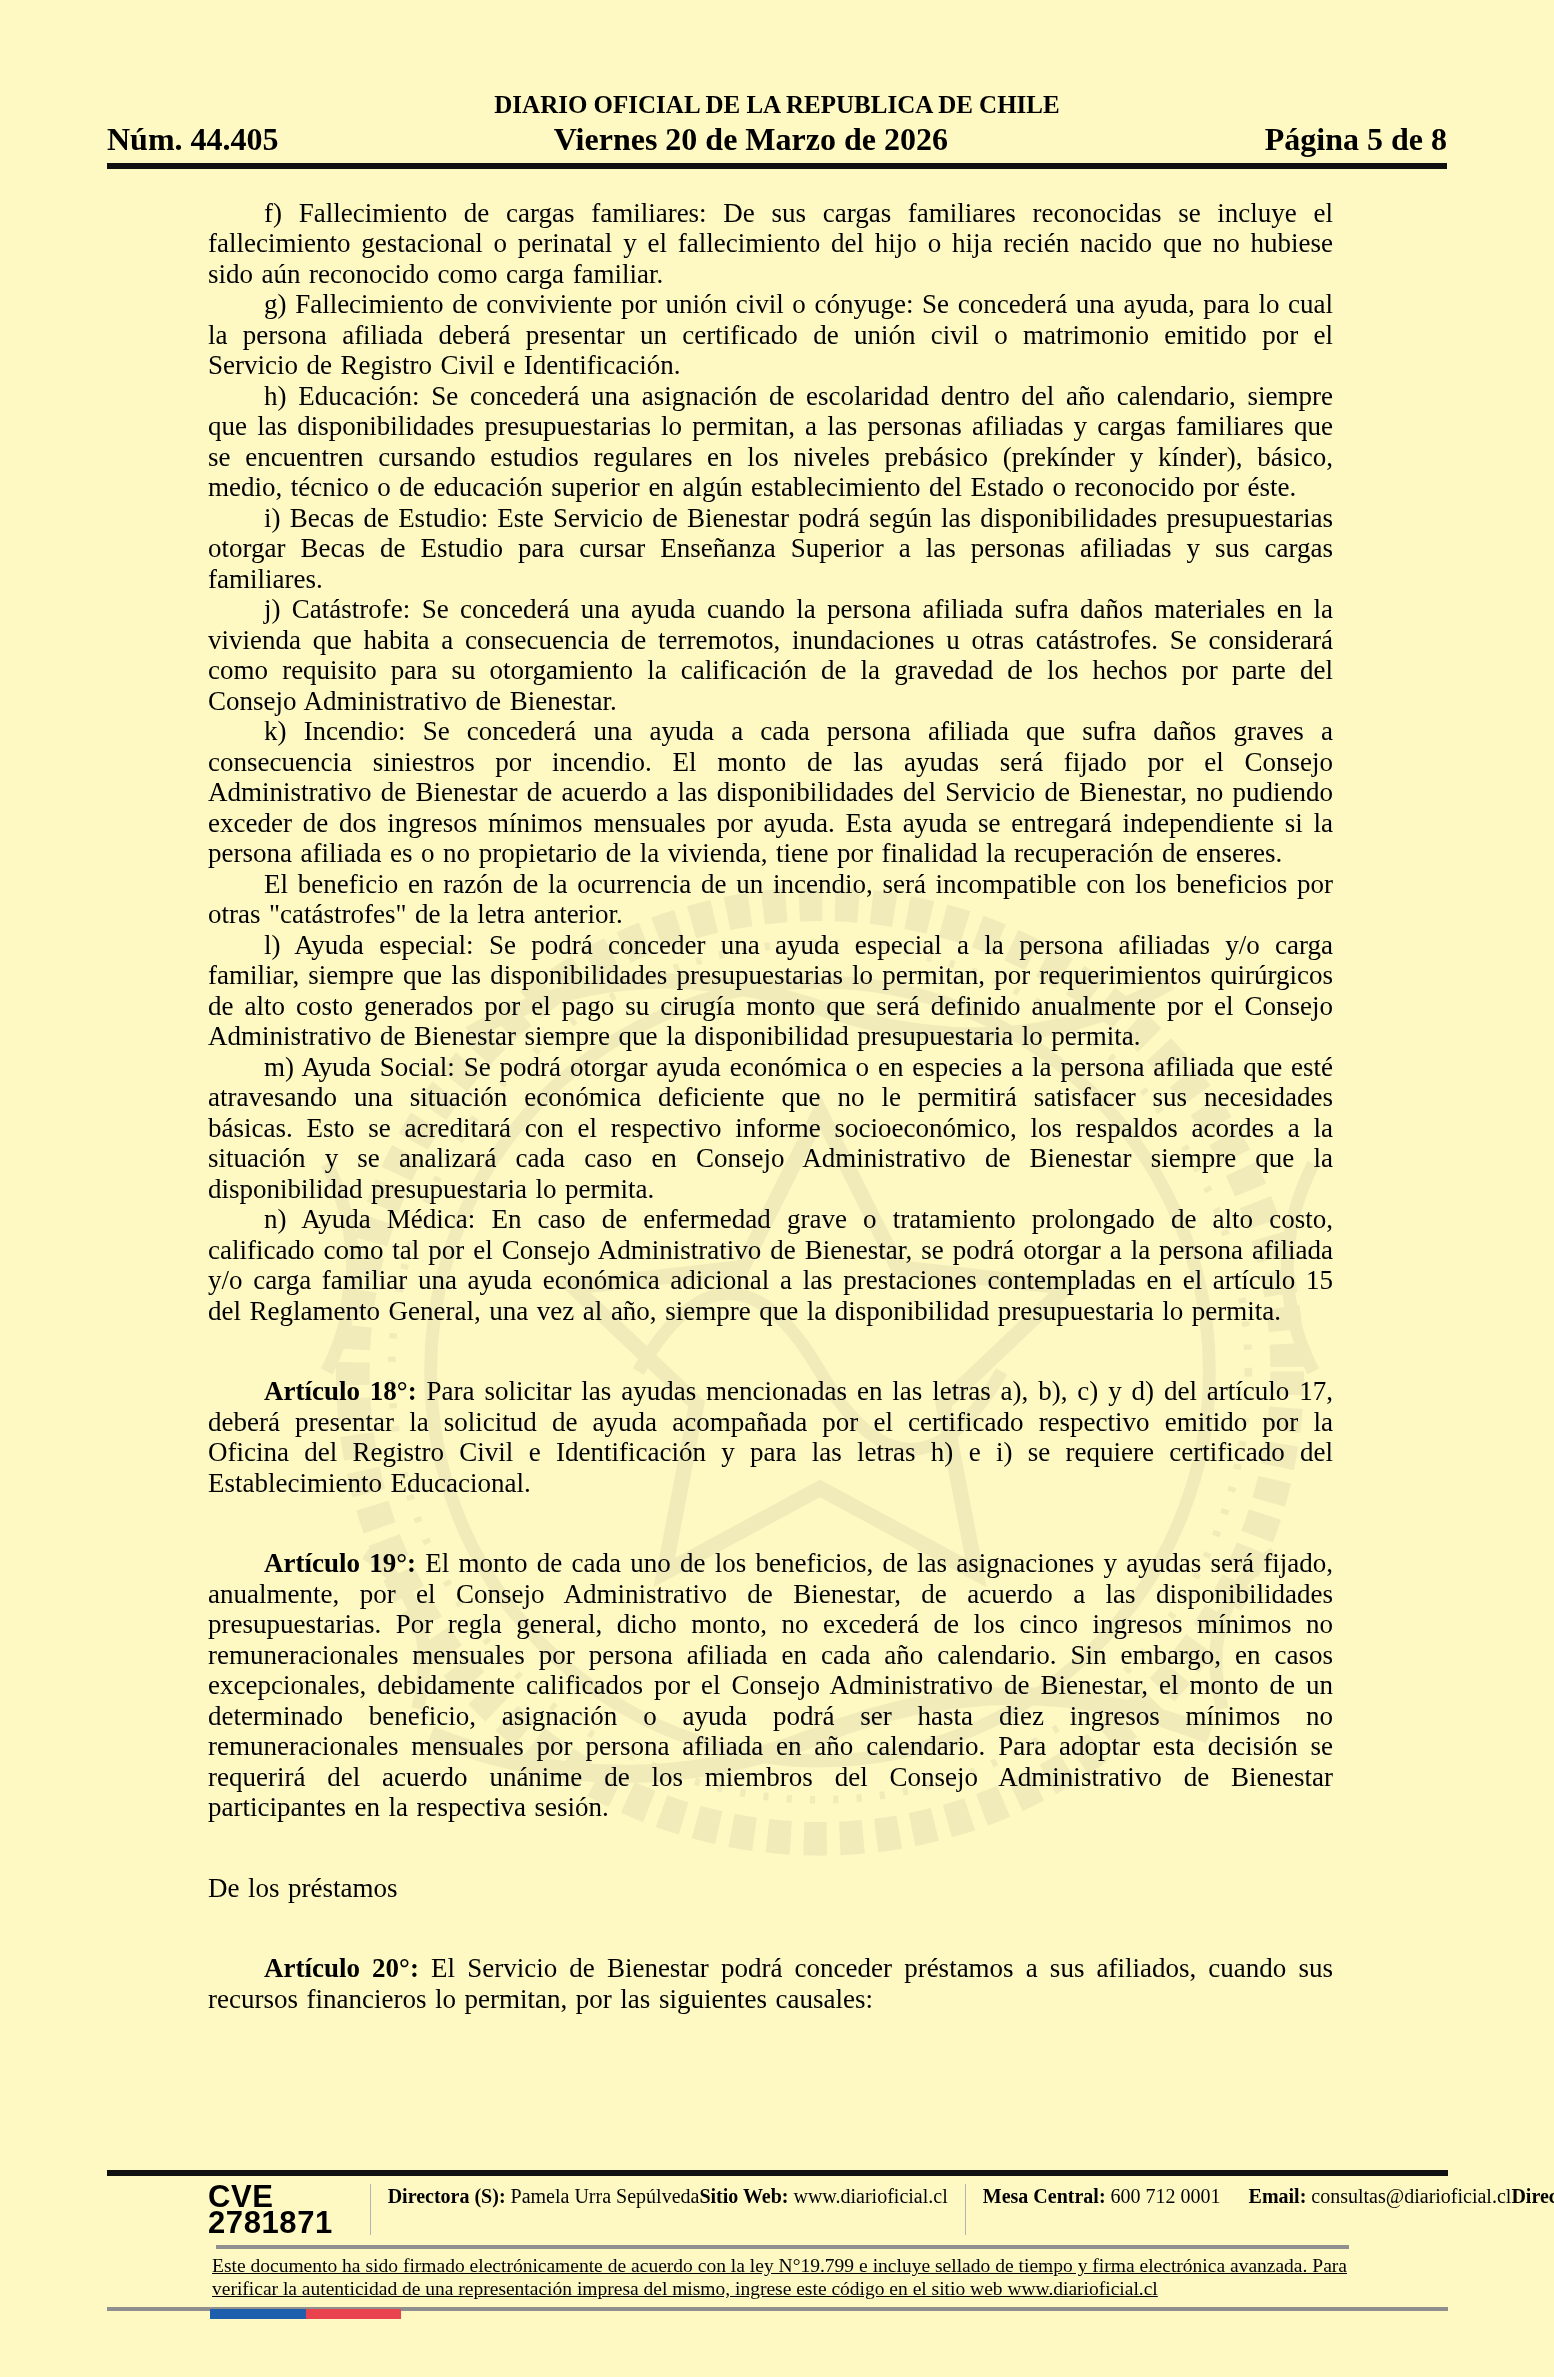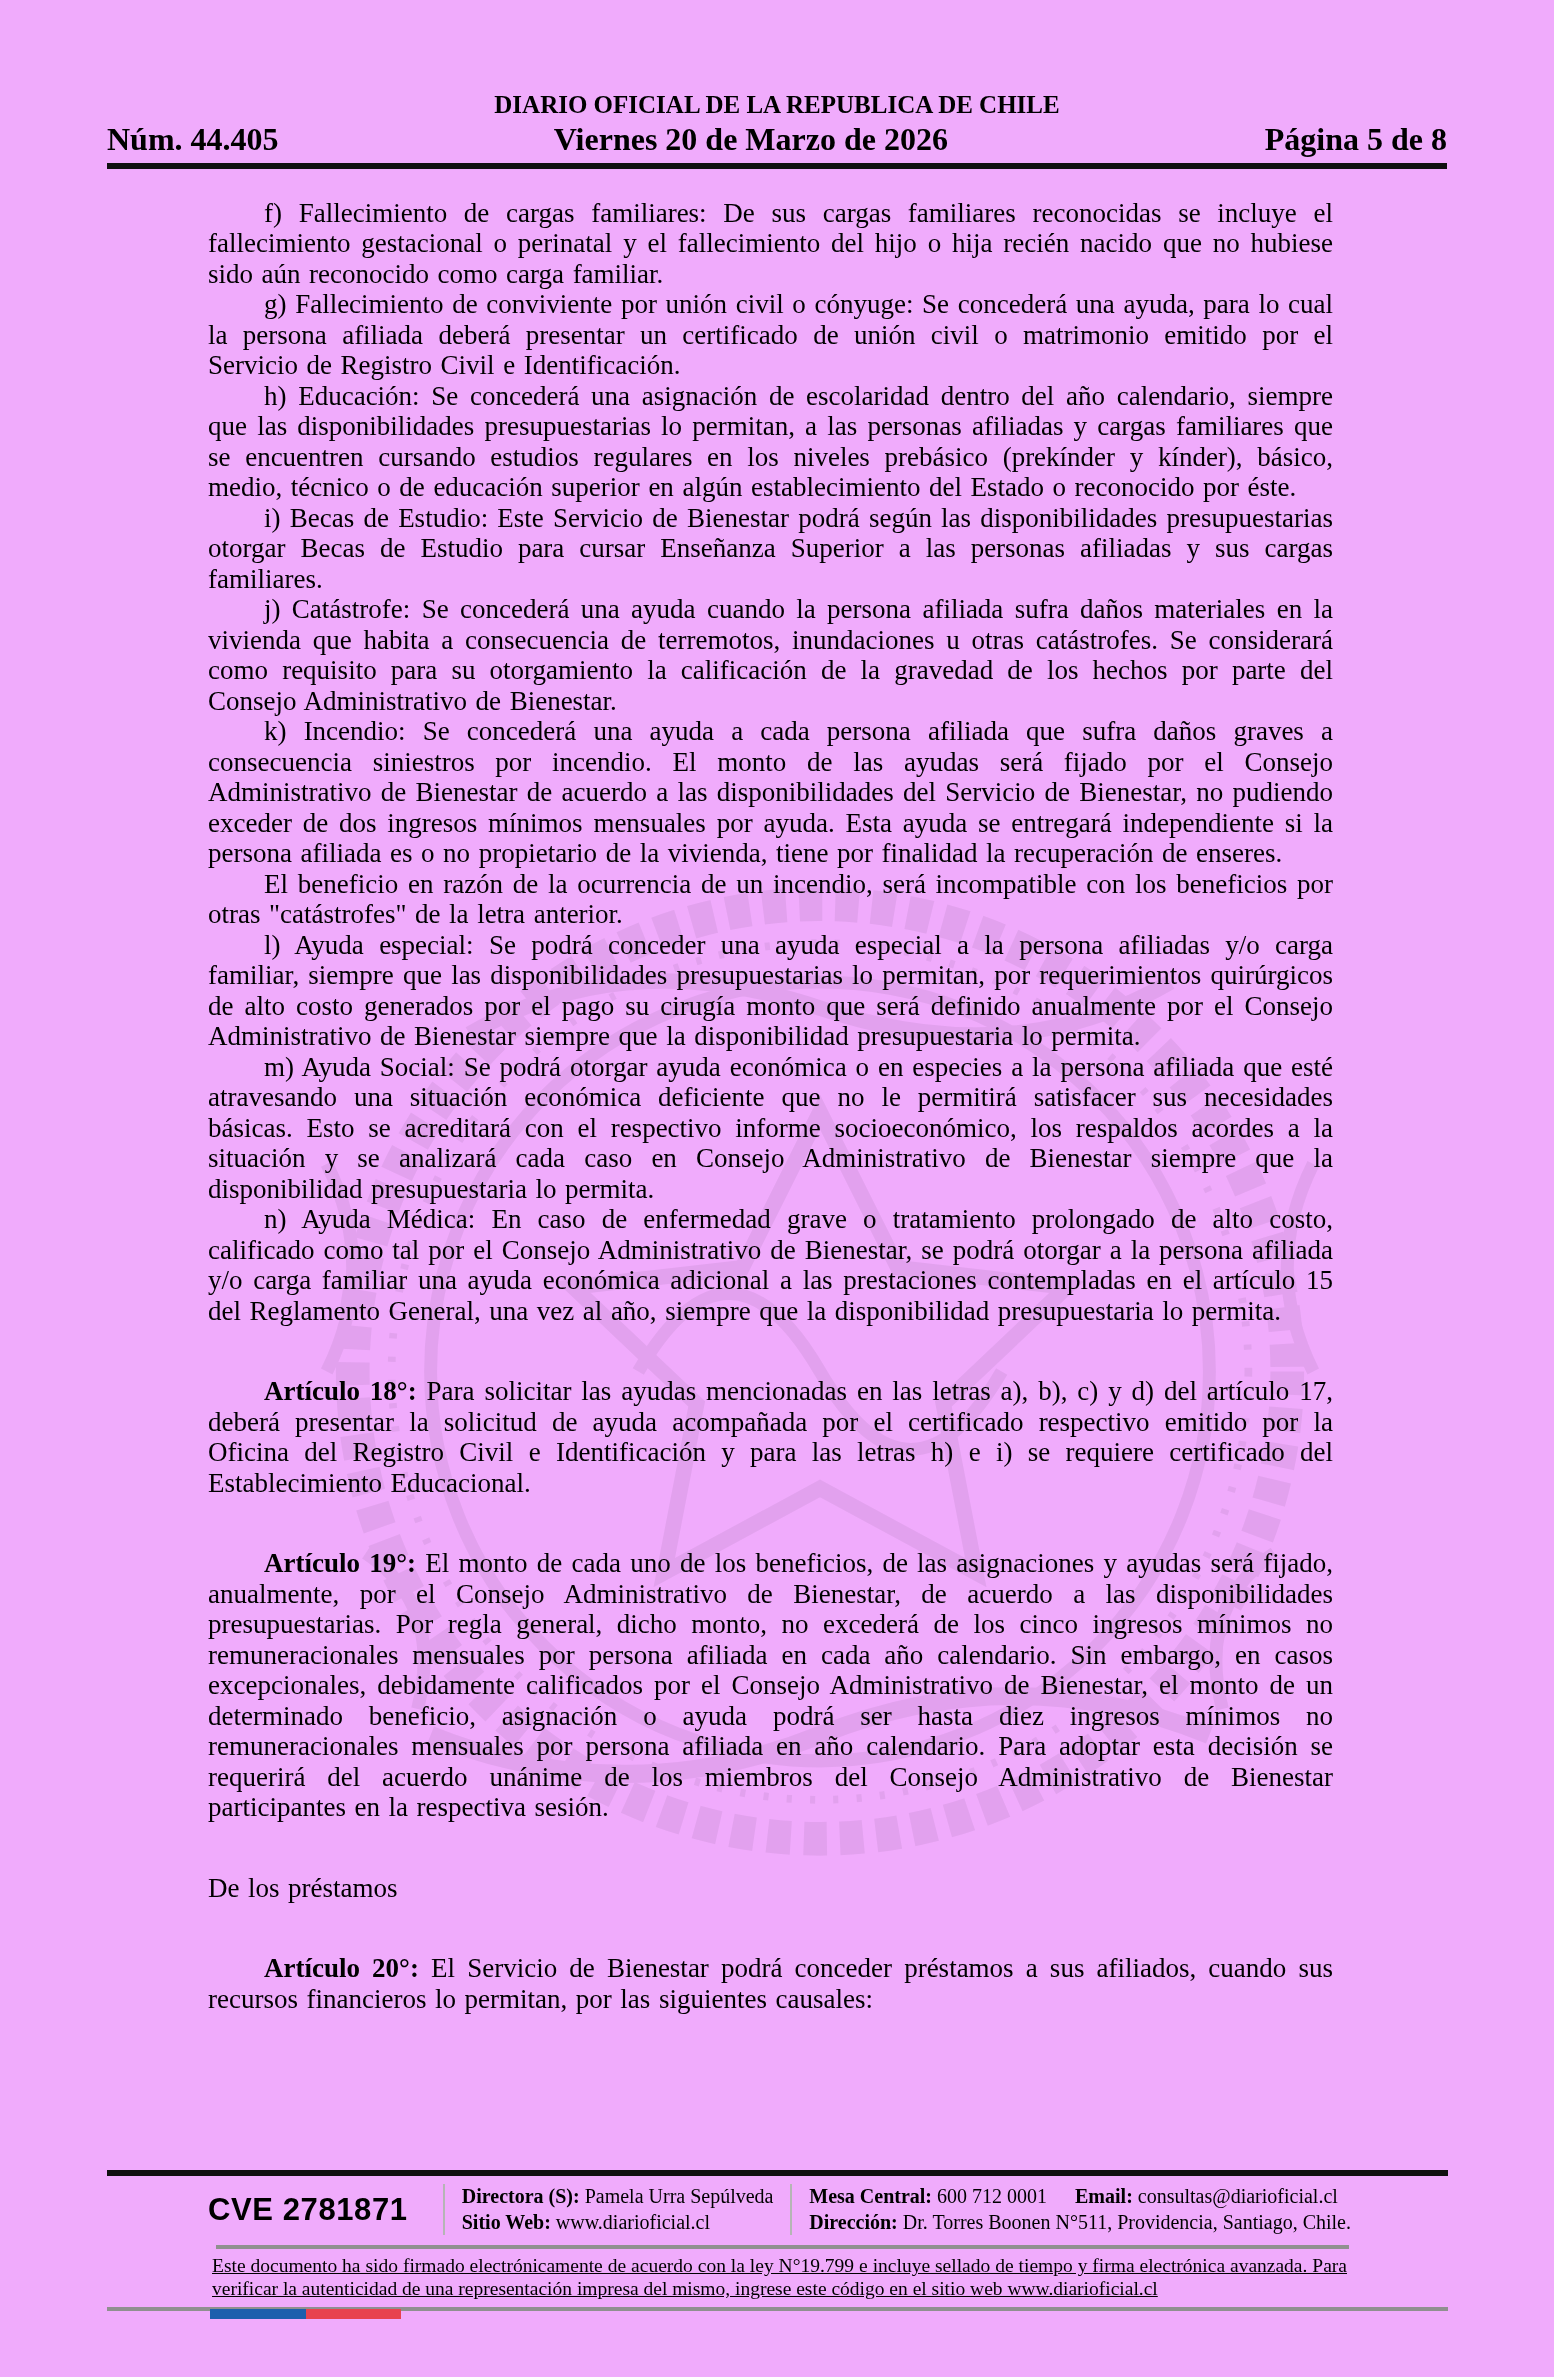--- a/index.html
+++ b/index.html
@@ -1,21 +1,21 @@
 <!DOCTYPE html>
 <html style="font-size:9.8px"><head>
 <meta charset="utf-8">
 <style>
   html, body { margin: 0; padding: 0; }
   body { background: #ffffff; }
   .page {
     position: relative;
     width: 1554px;
     height: 2377px;
-    background: #f0abfc;
+    background: #fef9c3;
     color: #000000;
     font-family: "Liberation Serif", serif;
     overflow: hidden;
   }
 
   
   .watermark {
     position: absolute;
     left: 171px;
     top: 817px;
@@ -76,21 +76,21 @@
   }
   .cve {
     font-family: "Liberation Sans", sans-serif;
     font-weight: bold;
     font-size: 31px;
     letter-spacing: 0.6px;
     align-self: center;
     margin-right: 18.3px;
   }
   .vdiv { width: 1.8px; background: #b5b5b5; margin: 0 17px; }
-  .fcol { display: flex; flex-direction: column; justify-content: center; white-space: nowrap; }
+  .fcol { display: flex; flex-direction: row; justify-content: center; white-space: nowrap; }
   .frow { display: block; }
   .flabel { font-weight: bold; }
   .gap-left { margin-left: 23px; }
 
   .midline {
     position: absolute; left: 216px; top: 2245px;
     width: 1133px; height: 3.7px; background: #909090;
   }
   .disclaimer {
     position: absolute; left: 212px; top: 2254px;

